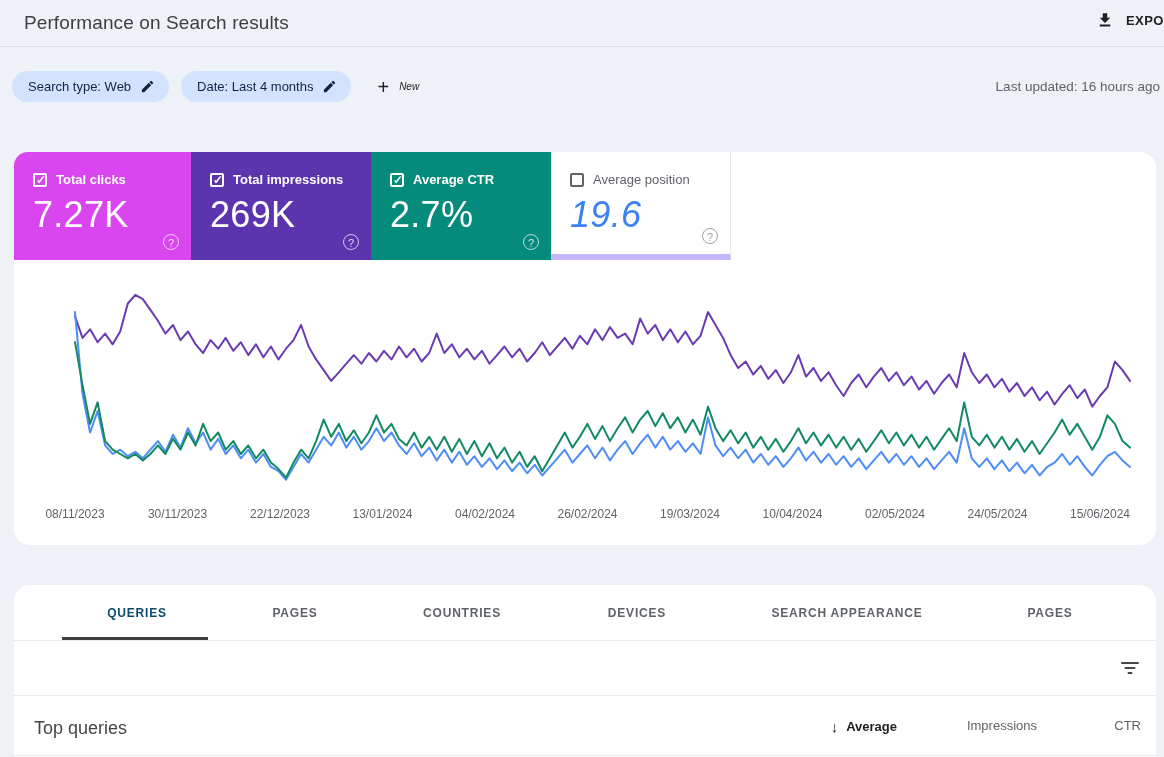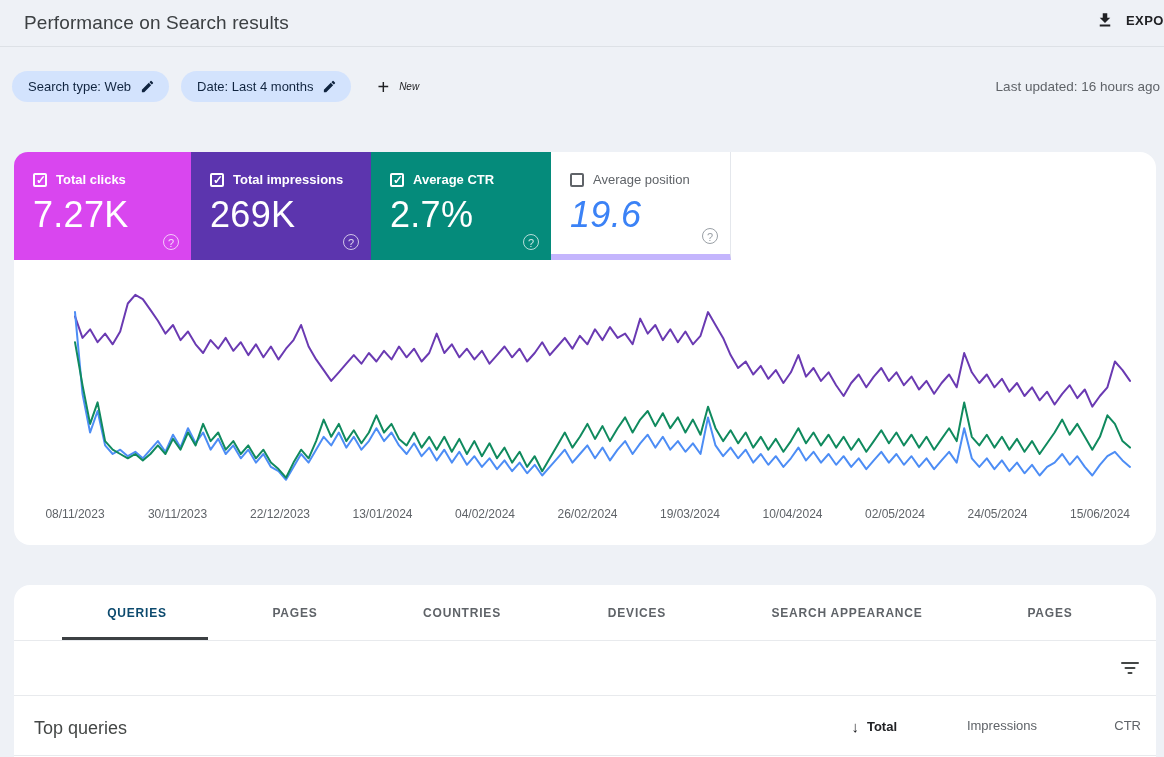--- a/index.html
+++ b/index.html
@@ -179,20 +179,20 @@
       <div class="filter-icon">
           <span></span>
           <span></span>
           <span></span>
         </div>
     </div>
     <div class="header-row">
       <span class="first-col">Top queries</span>
       <span class="col sorted col-clicks">
         <span class="sort-arrow">↓</span>
-        <span>Total</span>
+        <span>Average</span>
       </span>
       <span class="col col-impressions">Impressions</span>
       <span class="col col-ctr">CTR</span>
     </div>
   </div>
 
 </div>
 
 </body></html>

